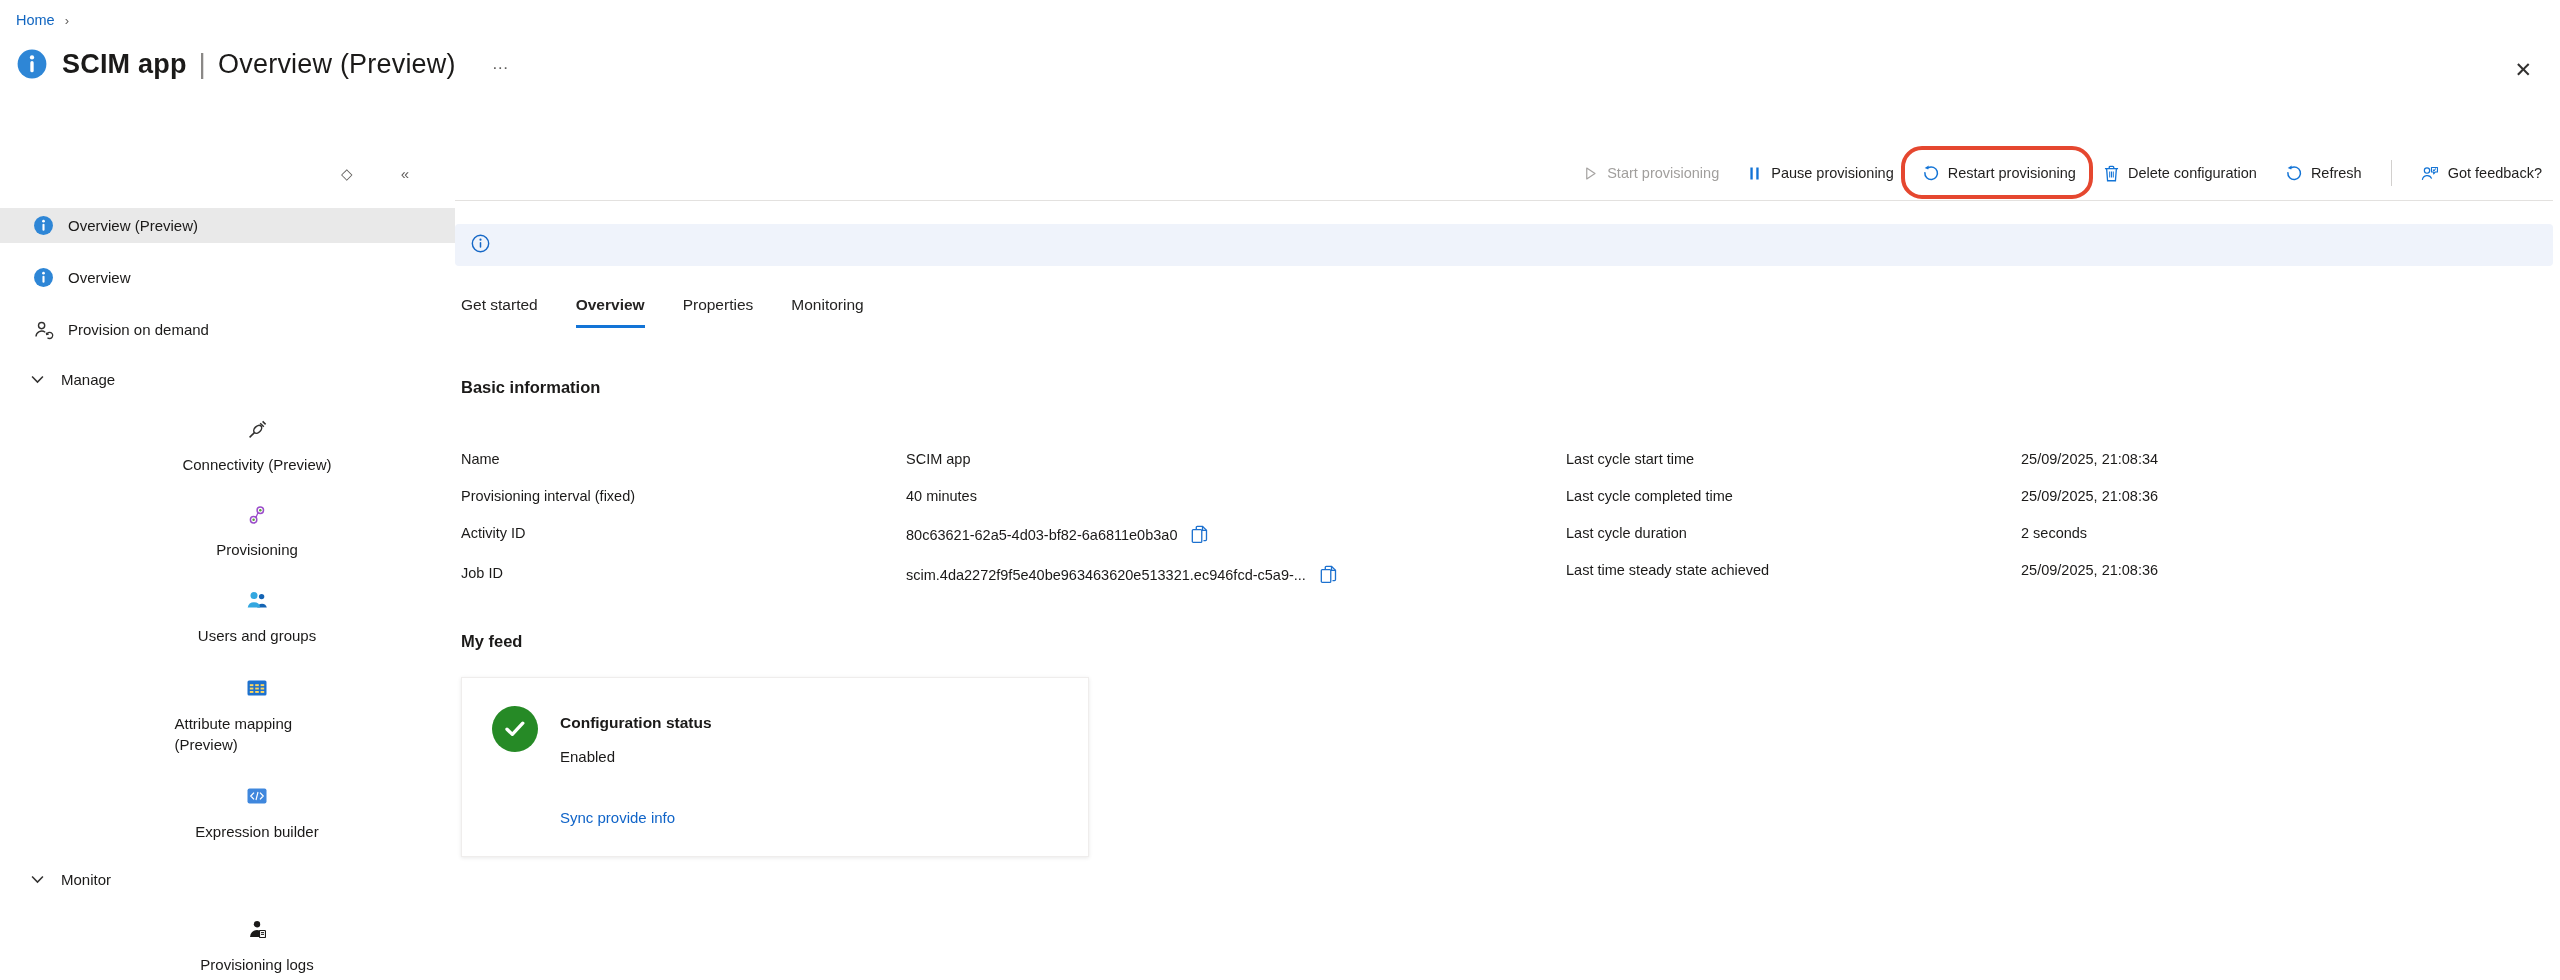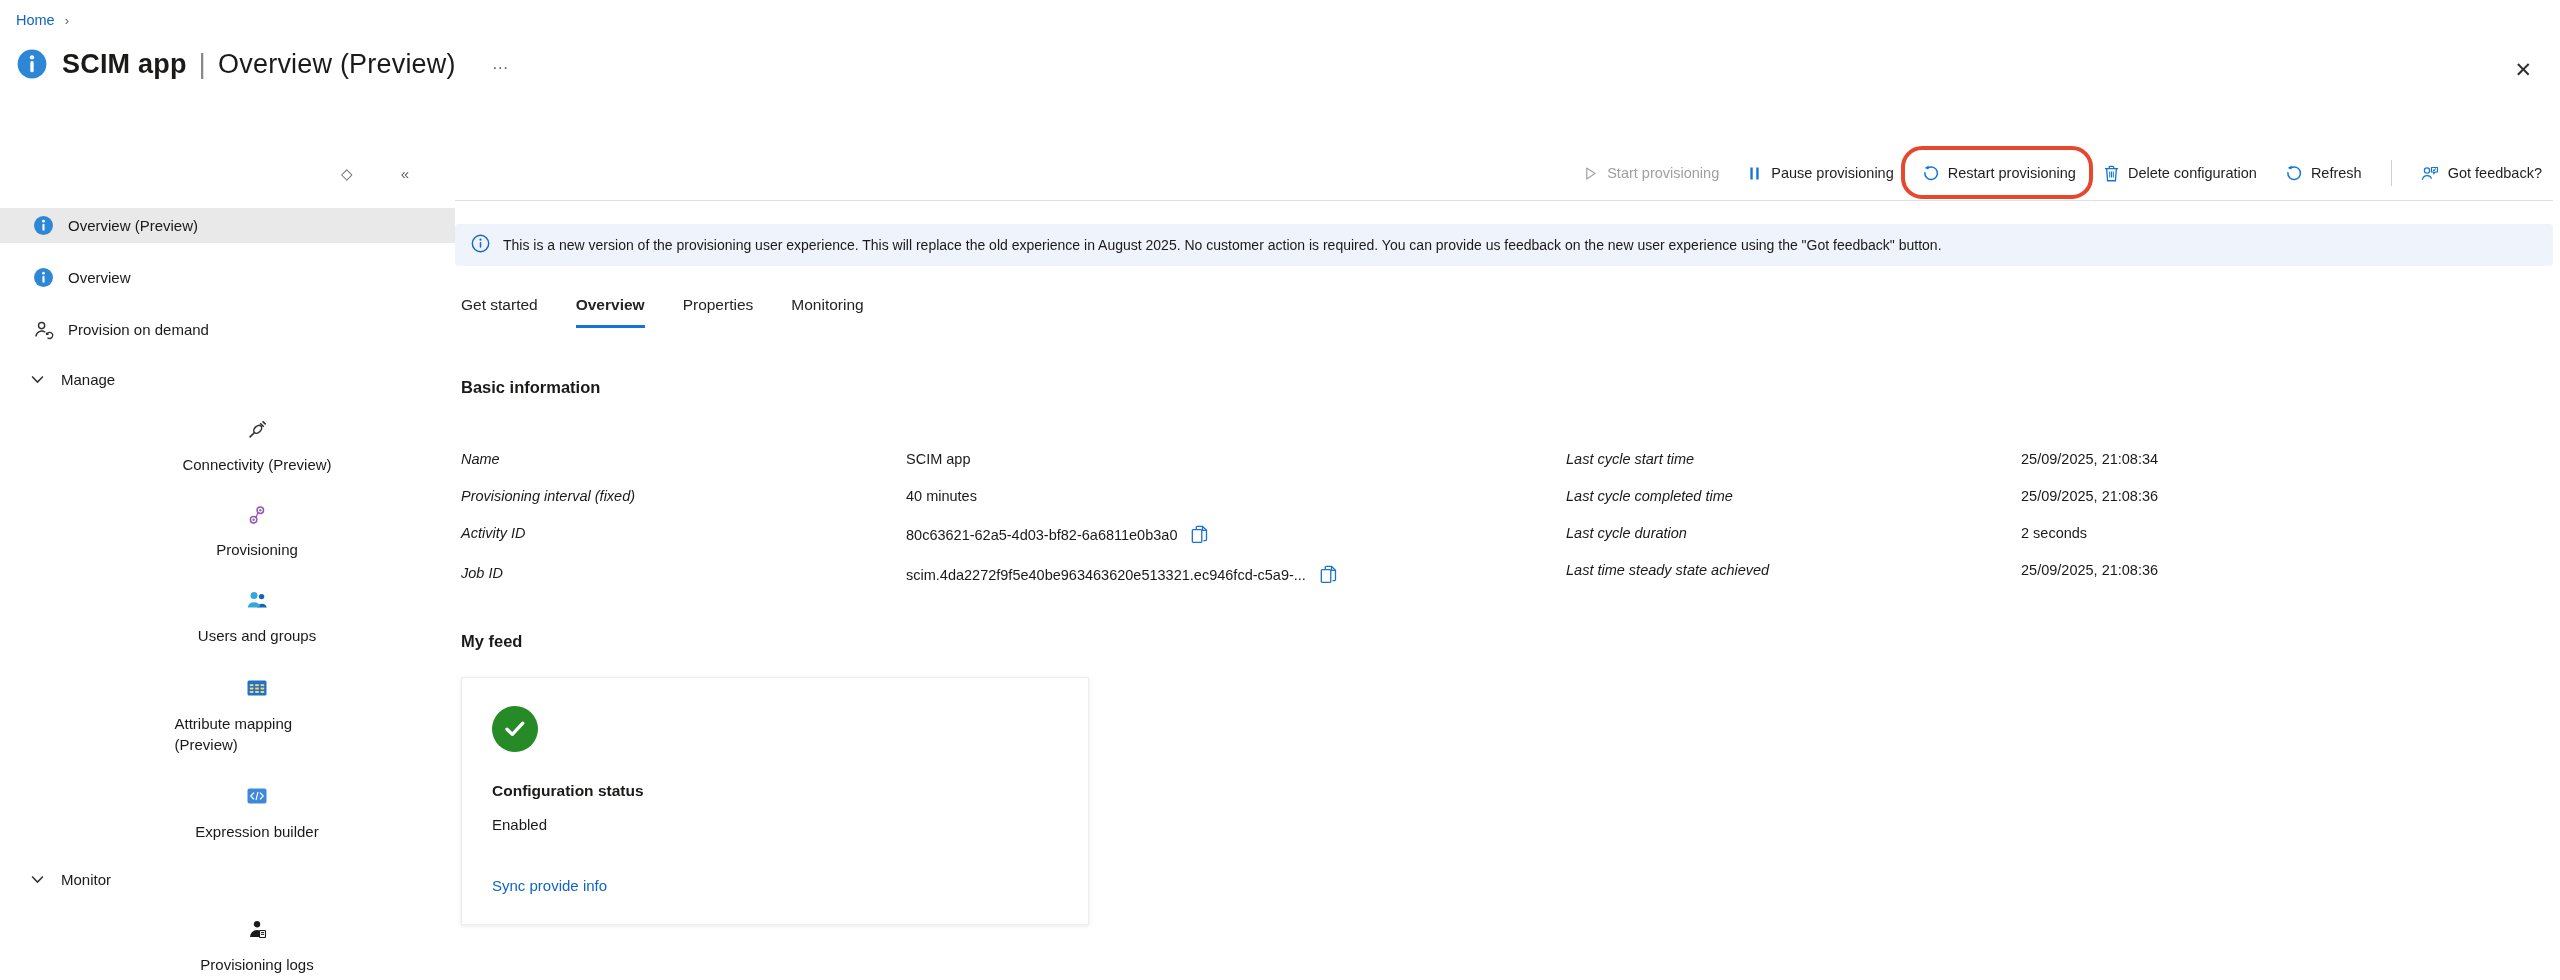--- a/index.html
+++ b/index.html
@@ -54,28 +54,28 @@
   .tabs { display:flex; gap:38px; margin:30px 0 0 6px; font-size:15.5px; color:#252423; }
   .tab { padding-bottom:11px; cursor:pointer; border-bottom:3px solid transparent; }
   .tab.active { font-weight:700; border-bottom-color:#1374d6; }
 
   .section-title { font-weight:700; font-size:16.5px; color:#1b1a19; }
   .basic-info { margin-top:50px; margin-left:6px; }
   .info-wrap { display:flex; margin-top:54px; font-size:14.5px; }
   .info-col { display:grid; row-gap:21px; align-content:start; }
   .info-col.left  { width:1105px; grid-template-columns:445px 1fr; }
   .info-col.right { grid-template-columns:455px 1fr; }
-  .info-label { color:#1b1a19;font-style:italic; }
+  .info-label { color:#1b1a19; }
   .info-value { color:#1b1a19; display:flex; align-items:center; gap:14px; }
   .copy-btn { background:none; border:none; cursor:pointer; display:flex; padding:0; }
 
   .my-feed { margin-top:48px; margin-left:6px; }
   .card { width:628px; margin-top:26px; margin-left:0; background:#fff; border:1px solid #efedec;
           box-shadow:0 1px 4px rgba(0,0,0,.09); padding:28px 20px 30px 30px; }
-  .card-inner { display:flex; gap:22px;flex-direction:column; }
+  .card-inner { display:flex; gap:22px; }
   .status-circle { width:46px; height:46px; border-radius:50%; background:#268a26;
                    display:flex; align-items:center; justify-content:center; flex:0 0 auto; }
   .card-title { font-weight:700; font-size:15.5px; padding-top:8px; }
   .card-status { margin-top:16px; font-size:15px; }
   .card-link { margin-top:44px; font-size:15px; color:#1064c8; cursor:pointer; }
 </style>
 </head>
 <body>
 
 <div class="breadcrumb">
@@ -344,21 +344,20 @@
 <main class="main">
 
   <div class="banner">
     <span>
       <svg viewBox="0 0 20 20" width="19" height="19">
           <circle cx="10" cy="10" r="8.6" fill="none" stroke="#1567c6" stroke-width="1.5"></circle>
           <circle cx="10" cy="6" r="1.15" fill="#1567c6"></circle>
           <rect x="9.2" y="8.4" width="1.6" height="6.2" rx="0.8" fill="#1567c6"></rect>
         </svg>
     </span>
-    <span>This is a new version of the provisioning user experience. This will replace the old experience in August 2025. No customer action is required. You can provide us feedback on the new user experience using the "Got feedback" button.</span>
   </div>
 
   <div class="tabs">
     <span class="tab">Get started</span>
     <span class="tab active">Overview</span>
     <span class="tab">Properties</span>
     <span class="tab">Monitoring</span>
   </div>
 
   <div class="basic-info">

